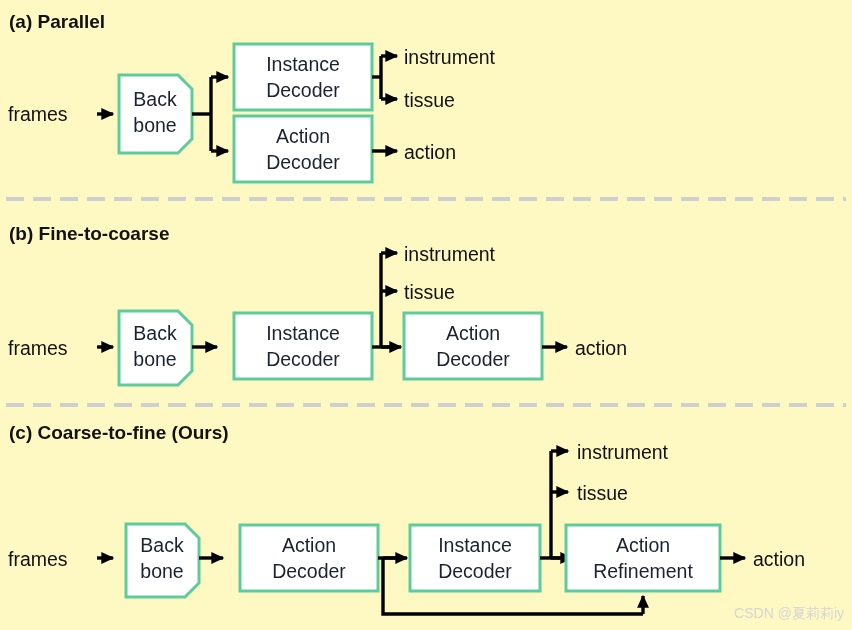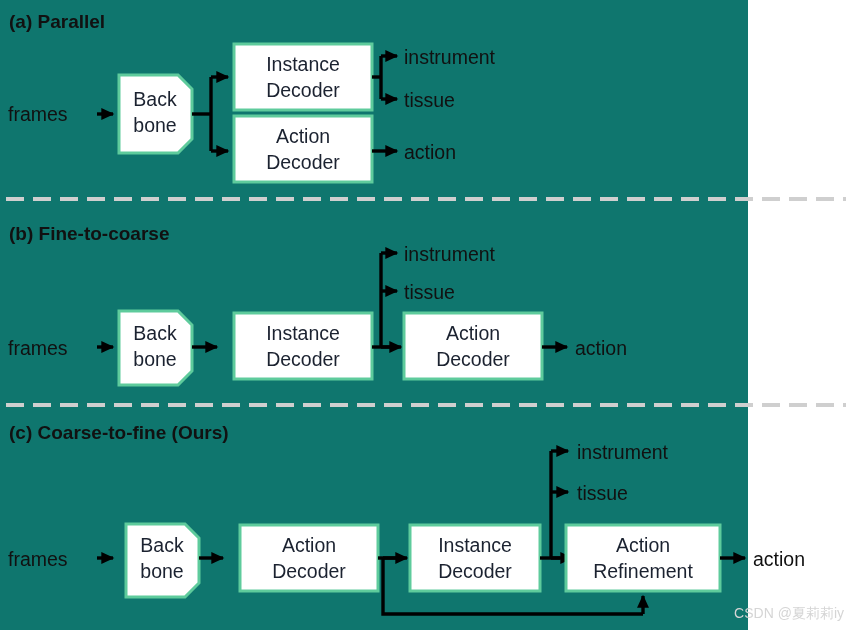--- a/index.html
+++ b/index.html
@@ -1,17 +1,17 @@
 <!DOCTYPE html>
 <html><head>
 <meta charset="utf-8">
 <style>
   html,body{margin:0;padding:0;background:#ffffff;}
   body{width:852px;height:630px;overflow:hidden;font-family:"Liberation Sans",sans-serif;}
-  #root{position:relative;width:748px;height:630px;background:#0f766e;}
+  #root{position:relative;width:852px;height:630px;background:#fef9c3;}
   svg{display:block;}
   .panel-title{font-family:"Liberation Sans",sans-serif;font-size:19px;font-weight:bold;fill:#111111;}
   .box-label{font-family:"Liberation Sans",sans-serif;font-size:19.5px;fill:#1b2230;}
   .io-label{font-family:"Liberation Sans",sans-serif;font-size:19.5px;fill:#111111;}
   .wm{font-family:"Liberation Sans",sans-serif;font-size:14px;fill:#d5d5d5;}
   .node-rect{fill:#ffffff;stroke:#5ecb9c;stroke-width:3;}
   .node-poly{fill:#ffffff;stroke:#5ecb9c;stroke-width:3;stroke-linejoin:miter;}
   .edge{stroke:#000000;stroke-width:3.4;fill:none;stroke-linecap:butt;stroke-linejoin:miter;}
   .sep{stroke:#cfcfcf;stroke-width:4;stroke-dasharray:18 9;}
 </style>

